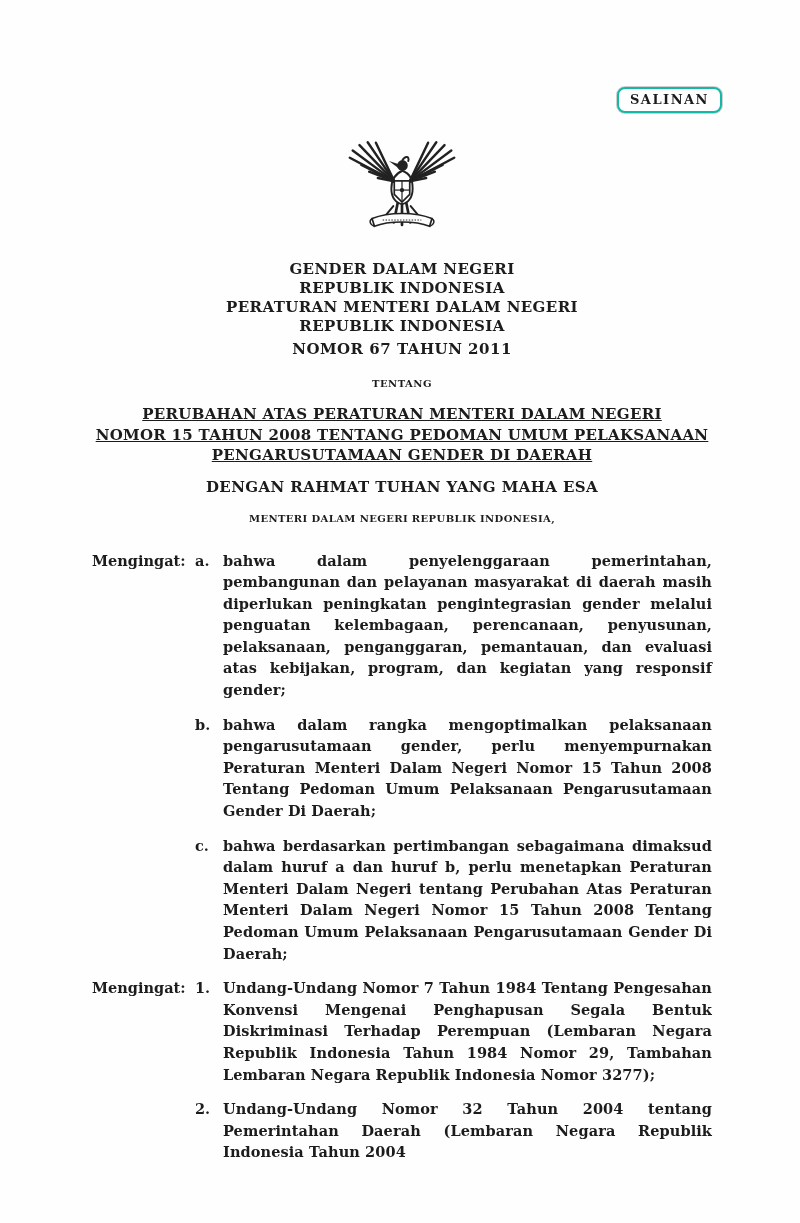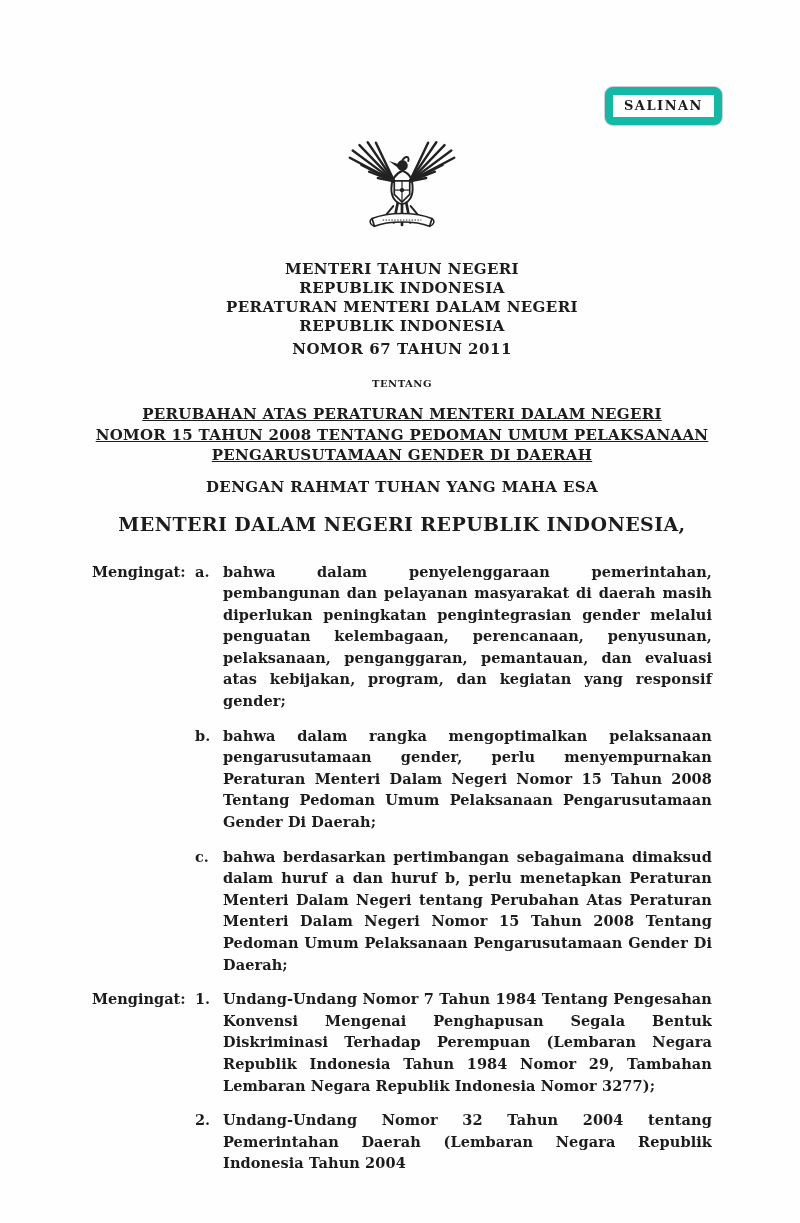--- a/index.html
+++ b/index.html
@@ -12,21 +12,21 @@
     background: #fefefe;
     color: #1c1c1c;
     font-family: "DejaVu Serif", "Liberation Serif", serif;
     font-weight: 700;
     overflow: hidden;
   }
   .badge {
     position: absolute;
     top: 87px;
     right: 78px;
-    border: 8px solid #14b8a6;
+    border: 2px solid #14b8a6;
     border-radius: 8px;
     padding: 3px 11px 4px 11px;
     font-size: 13px;
     letter-spacing: 1.5px;
     background: #fefefe;
     box-shadow: 0 0 0 1px #cfcfcf;
   }
   .content {
     padding: 130px 88px 0 92px;
   }
@@ -37,21 +37,21 @@
   }
   .emblem-wrap svg { display: block; width: 100%; height: 100%; }
   .center { text-align: center; }
   .hdr { font-size: 15px; line-height: 19px; letter-spacing: 0.4px; }
   .ministry-block { margin-top: 20px; }
   .regulation-block { margin-top: 0; }
   .nomor { margin-top: 4px; font-size: 15px; letter-spacing: 0.5px; }
   .tentang { margin-top: 20px; font-size: 10px; letter-spacing: 0.5px; }
   .doc-title { margin-top: 15px; font-size: 15px; line-height: 20.5px; letter-spacing: 0.3px; text-decoration: underline; }
   .invocation { margin-top: 12px; font-size: 15px; letter-spacing: 0.4px; }
-  .authority { margin-top: 17px; font-size: 19px; letter-spacing: 0.4px; }
+  .authority { margin-top: 17px; font-size: 10px; letter-spacing: 0.4px; }
   .clauses { margin-top: 26px; font-size: 14.5px; line-height: 21.6px; }
   .row { display: flex; margin-bottom: 13px; }
   .lbl {
     width: 103px;
     flex: 0 0 103px;
     display: flex;
     justify-content: space-between;
     padding-right: 10px;
   }
   .marker { width: 28px; flex: 0 0 28px; }
@@ -112,21 +112,21 @@
         <line x1="138" y1="146" x2="156" y2="168" stroke="#222" stroke-width="4" stroke-linecap="round"></line>
 
         <path d="M58,172 C92,158 148,158 182,172 L177,188 C148,176 92,176 63,188 Z" fill="#fefefe" stroke="#222" stroke-width="3.5"></path>
         <path d="M58,172 C52,176 52,184 63,188" fill="none" stroke="#222" stroke-width="3"></path>
         <path d="M182,172 C188,176 188,184 177,188" fill="none" stroke="#222" stroke-width="3"></path>
         <line x1="80" y1="175" x2="160" y2="175" stroke="#222" stroke-width="2" stroke-dasharray="3,3"></line>
       </svg>
     </div>
 
     <div class="ministry-block center hdr">
-      <div>MENTERI TAHUN NEGERI</div>
+      <div>GENDER DALAM NEGERI</div>
       <div>REPUBLIK INDONESIA</div>
     </div>
 
     <div class="regulation-block center hdr">
       <div>PERATURAN MENTERI DALAM NEGERI</div>
       <div>REPUBLIK INDONESIA</div>
     </div>
 
     <div class="nomor center">NOMOR 67 TAHUN 2011</div>
 

